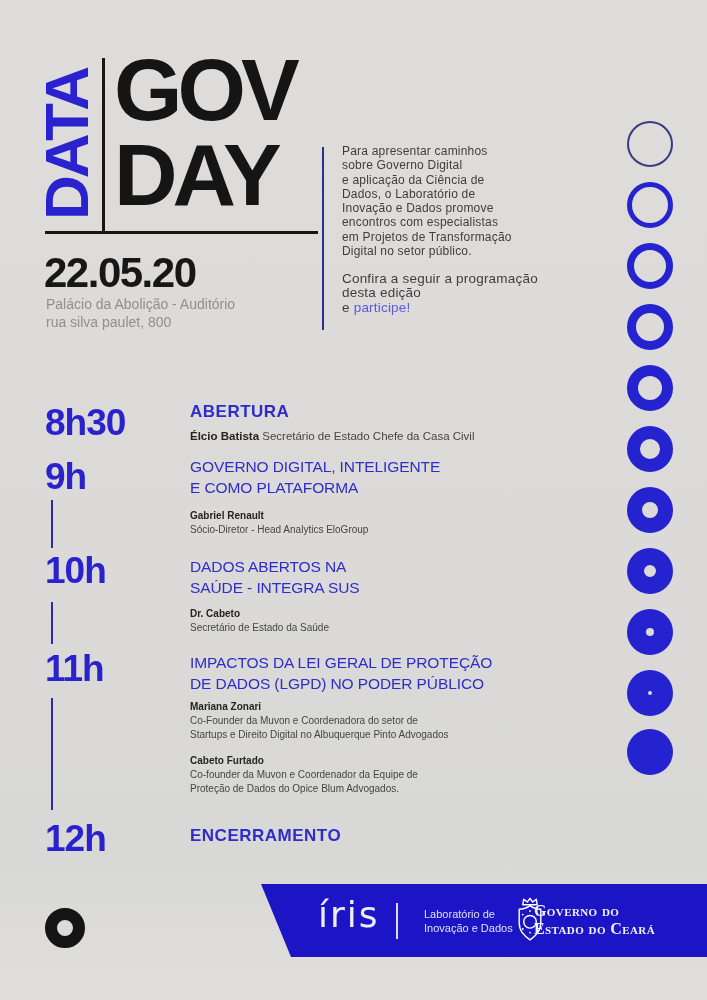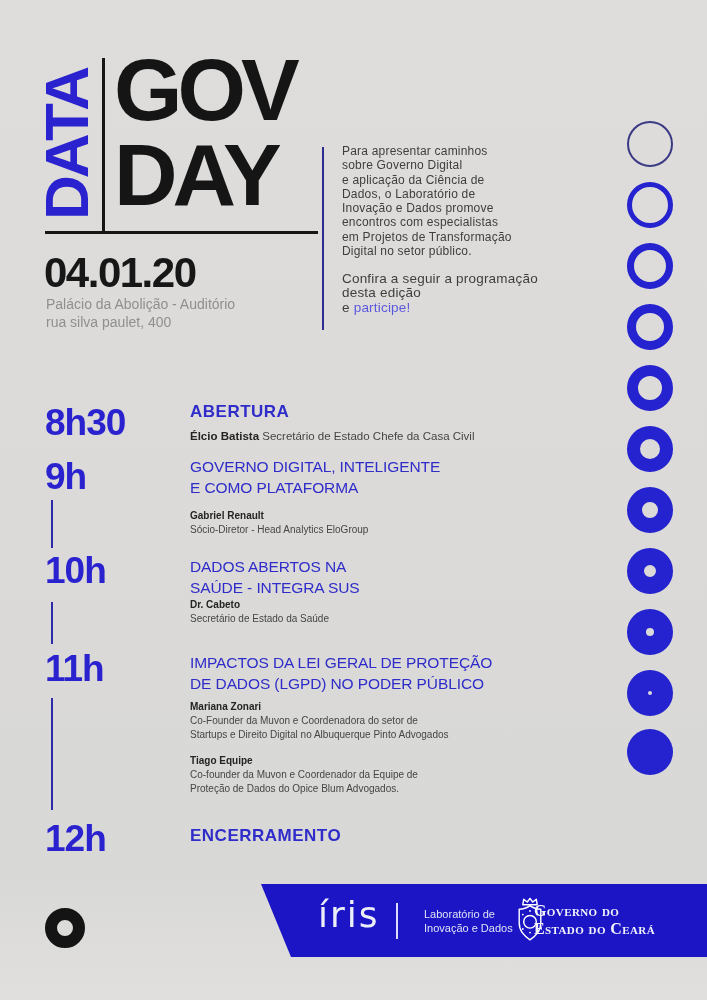--- a/index.html
+++ b/index.html
@@ -49,21 +49,21 @@
   .session{position:absolute;left:190px;width:370px;}
   .s0{top:402px;} .s1{top:456px;} .s2{top:556px;} .s3{top:652px;} .s4{top:826px;}
   .session h3{
     margin:0;font-size:15.5px;font-weight:400;line-height:21px;
     color:#2f2cc9;letter-spacing:-.1px;
   }
   .session h3.strong{font-size:17px;font-weight:700;letter-spacing:.5px;line-height:20px;}
   .sp{margin:0;font-size:10px;line-height:14px;color:#454545;}
   .sp b{color:#242424;font-weight:700;}
   .sp.inline-sp{margin-top:7px;font-size:11.5px;}
-  .s1 .sp{margin-top:11px;} .s2 .sp{}
+  .s1 .sp{margin-top:11px;} .s2 .sp{margin-top:9px;}
   .s3 .sp1{margin-top:6px;} .s3 .sp2{margin-top:12px;}
   
   .ring{position:absolute;left:627px;width:46px;height:46px;border-radius:50%;
         border:0 solid #2522cf;box-sizing:border-box;}
   .r1{top:121px;border-width:2px;border-color:#3a3a85;}
   .r2{top:182px;border-width:5px;}
   .r3{top:243px;border-width:7px;}
   .r4{top:304px;border-width:9px;}
   .r5{top:365px;border-width:11px;}
   .r6{top:426px;border-width:13px;}
@@ -100,24 +100,24 @@
 
 <div id="poster">
 
   <div class="data-vertical">DATA</div>
   <div class="v-rule"></div>
   <div class="gov-day">
     <div>GOV</div>
     <div>DAY</div>
   </div>
   <div class="h-rule"></div>
-  <div class="event-date">04.01.20</div>
+  <div class="event-date">22.05.20</div>
   <div class="venue">
     <div>Palácio da Abolição - Auditório</div>
-    <div>rua silva paulet, 400</div>
+    <div>rua silva paulet, 800</div>
   </div>
 
   <div class="intro-rule"></div>
   <p class="intro-paragraph pre">Para apresentar caminhos
 sobre Governo Digital
 e aplicação da Ciência de
 Dados, o Laboratório de
 Inovação e Dados promove
 encontros com especialistas
 em Projetos de Transformação
@@ -153,21 +153,21 @@
     <p class="sp"><b>Dr. Cabeto</b><br>
       <span>Secretário de Estado da Saúde</span></p>
   </div>
 
   <div class="session s3">
     <h3 class="pre">IMPACTOS DA LEI GERAL DE PROTEÇÃO
 DE DADOS (LGPD) NO PODER PÚBLICO</h3>
     <p class="sp sp1"><b>Mariana Zonari</b><br>
       <span class="pre">Co-Founder da Muvon e Coordenadora do setor de
 Startups e Direito Digital no Albuquerque Pinto Advogados</span></p>
-    <p class="sp sp2"><b>Tiago Equipe</b><br>
+    <p class="sp sp2"><b>Cabeto Furtado</b><br>
       <span class="pre">Co-founder da Muvon e Coordenador da Equipe de
 Proteção de Dados do Opice Blum Advogados.</span></p>
   </div>
 
   <div class="session s4">
     <h3 class="strong">ENCERRAMENTO</h3>
   </div>
 
   <div>
     <div class="ring r1"></div>

